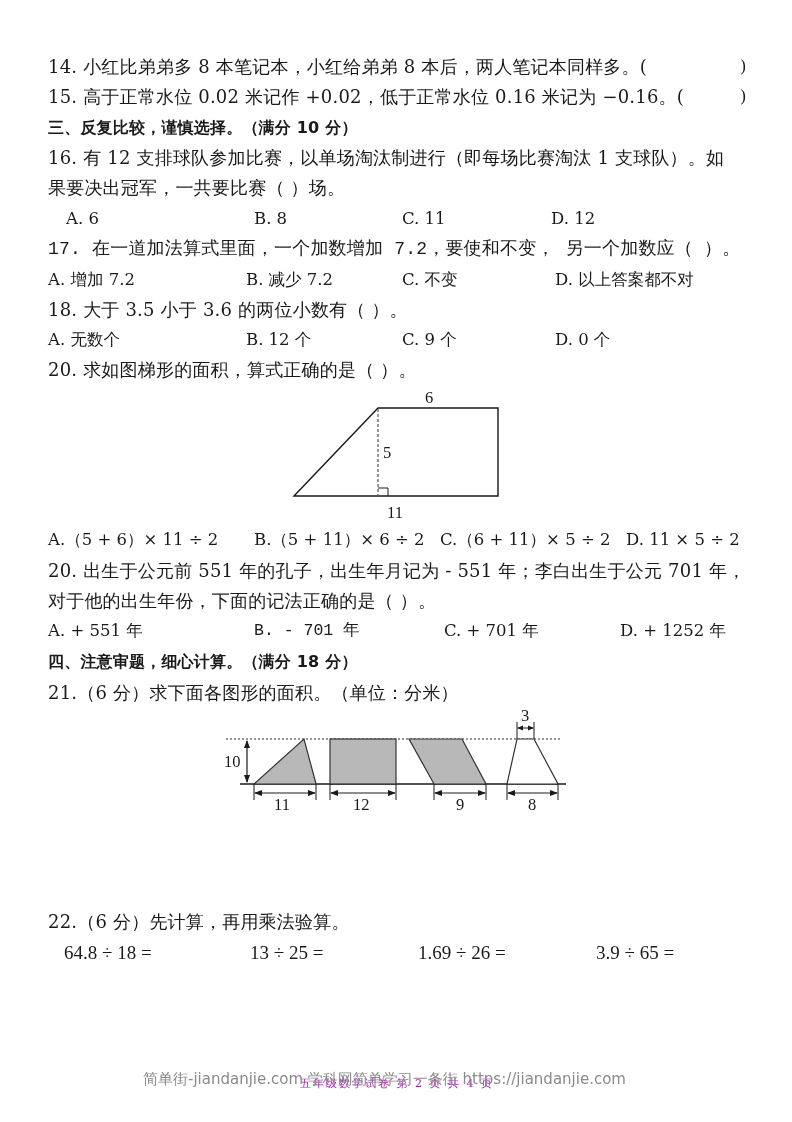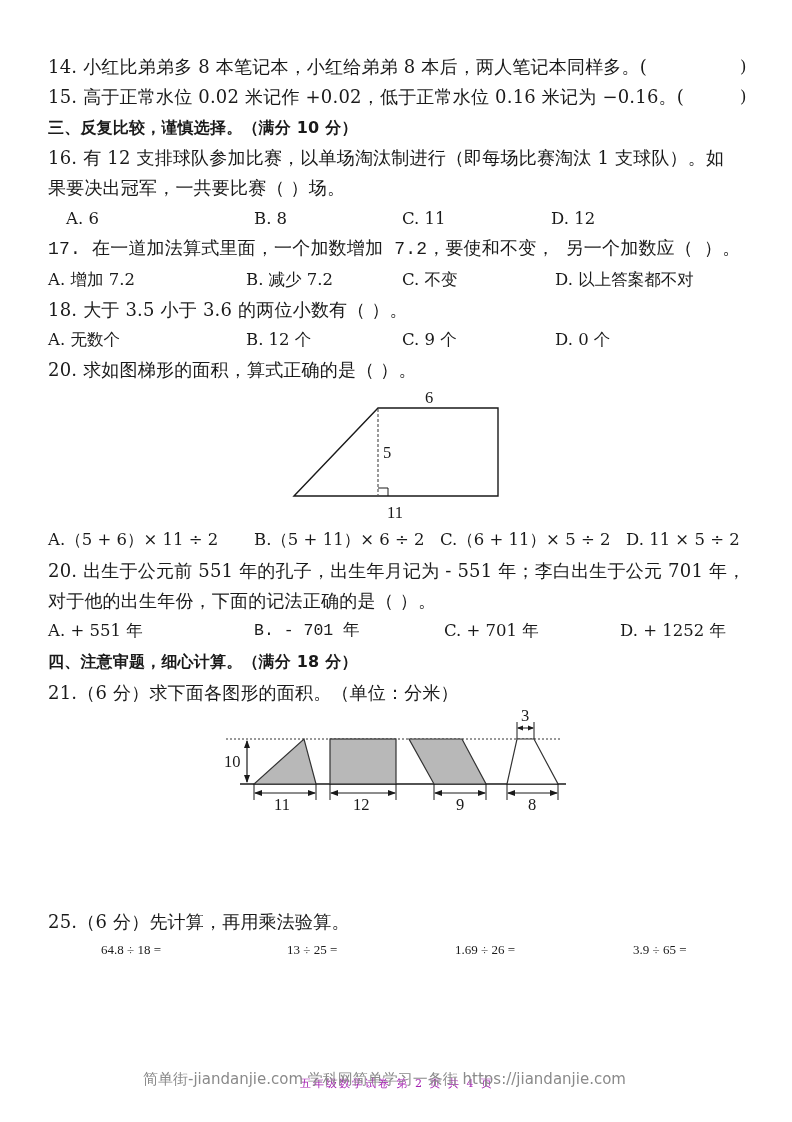--- a/index.html
+++ b/index.html
@@ -6,21 +6,21 @@
   body { width: 792px; height: 1122px; position: relative; overflow: hidden;
          font-family: "DejaVu Serif", "Liberation Serif", serif; color: #1a1a1a; }
   .line { position: absolute; left: 48px; font-size: 18px; line-height: 20px; white-space: nowrap; letter-spacing: 0.2px; }
   .bold { font-weight: bold; font-family: "DejaVu Sans", "Liberation Sans", sans-serif; font-size: 16px; }
   .paren { position: absolute; font-size: 16.5px; }
   .opt { position: absolute; font-size: 16.5px; line-height: 20px; white-space: nowrap; }
   svg { position: absolute; left: 0; top: 0; }
   .watermark { position: absolute; top: 1070px; left: 143px; font-family: "DejaVu Sans", "Liberation Sans", sans-serif;
                font-size: 15px; color: #8a8a8a; white-space: nowrap; z-index: 3; }
   .footer { position: absolute; top: 1076px; left: 300px; font-size: 11px; color: #a21caf; white-space: nowrap; z-index: 2; letter-spacing: 2px; }
-  .calc { position: absolute; top: 942px; font-size: 13px; white-space: nowrap; font-family: "Liberation Serif", serif; margin-left: 37px; }
+  .calc { position: absolute; top: 942px; font-size: 19px; white-space: nowrap; font-family: "Liberation Serif", serif; }
 </style>
 </head>
 <body>
 
 <div class="line" style="top:57px;">14.  小红比弟弟多 8 本笔记本，小红给弟弟 8 本后，两人笔记本同样多。(</div>
 <div class="paren" style="top:57px; left:740px;">)</div>
 
 <div class="line" style="top:87px;">15.  高于正常水位 0.02 米记作 +0.02，低于正常水位 0.16 米记为 −0.16。(</div>
 <div class="paren" style="top:87px; left:740px;">)</div>
 
@@ -119,20 +119,20 @@
 <div class="line bold" style="top:652px;">四、注意审题，细心计算。（满分 18 分）</div>
 
 <div class="line" style="top:683px;">21.（6 分）求下面各图形的面积。（单位：分米）</div>
 <div class="opt" style="top:752px; left:224px; font-family:'Liberation Serif',serif;">10</div>
 <div class="opt" style="top:795px; left:274px; font-family:'Liberation Serif',serif;">11</div>
 <div class="opt" style="top:795px; left:353px; font-family:'Liberation Serif',serif;">12</div>
 <div class="opt" style="top:795px; left:456px; font-family:'Liberation Serif',serif;">9</div>
 <div class="opt" style="top:706px; left:521px; font-family:'Liberation Serif',serif;">3</div>
 <div class="opt" style="top:795px; left:528px; font-family:'Liberation Serif',serif;">8</div>
 
-<div class="line" style="top:912px;">25.（6 分）先计算，再用乘法验算。</div>
+<div class="line" style="top:912px;">22.（6 分）先计算，再用乘法验算。</div>
 <div class="calc" style="left:64px;">64.8 ÷ 18 =</div>
 <div class="calc" style="left:250px;">13 ÷ 25 =</div>
 <div class="calc" style="left:418px;">1.69 ÷ 26 =</div>
 <div class="calc" style="left:596px;">3.9 ÷ 65 =</div>
 
 <div class="footer">五年级数学试卷 第 2 页 共 4 页</div>
 <div class="watermark">简单街-jiandanjie.com 学科网简单学习一条街 https://jiandanjie.com</div>
 
 </body></html>

